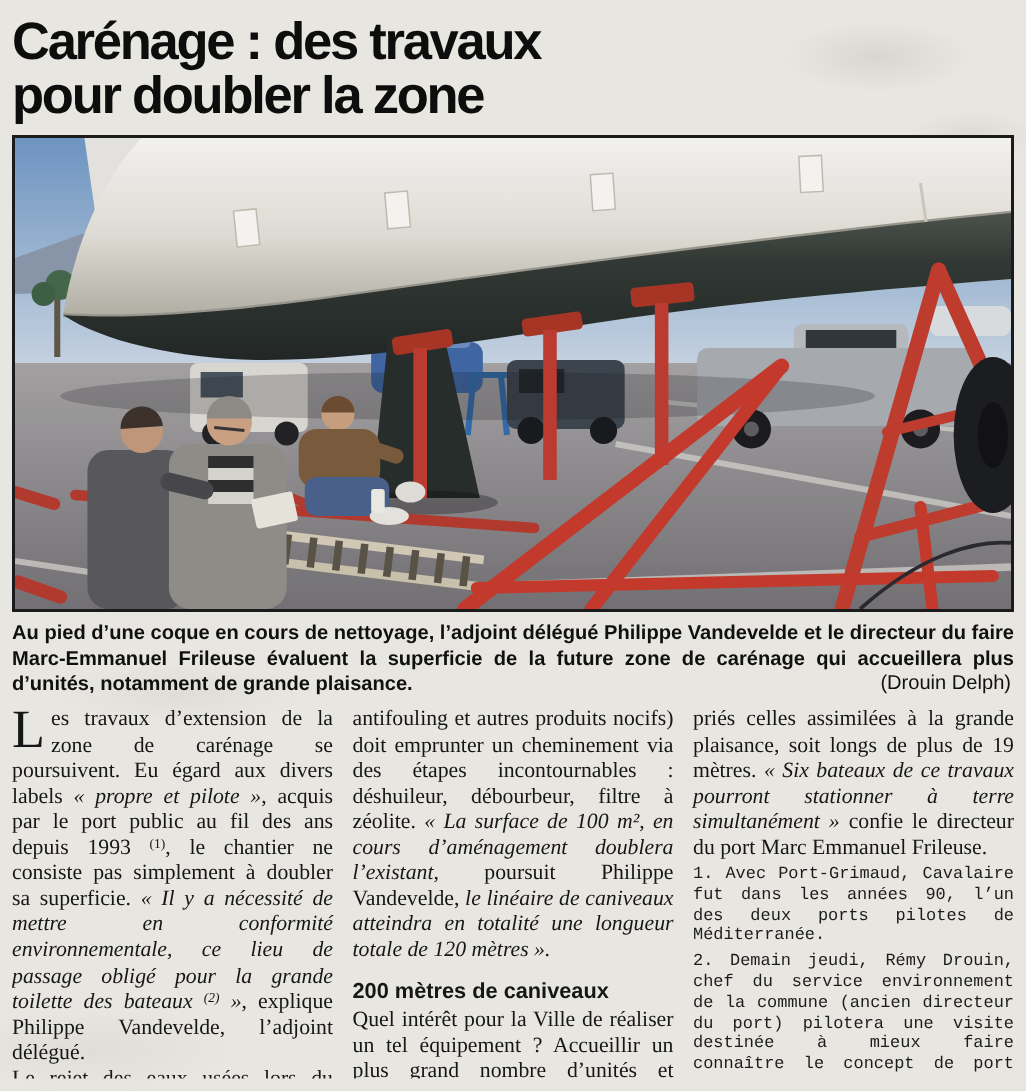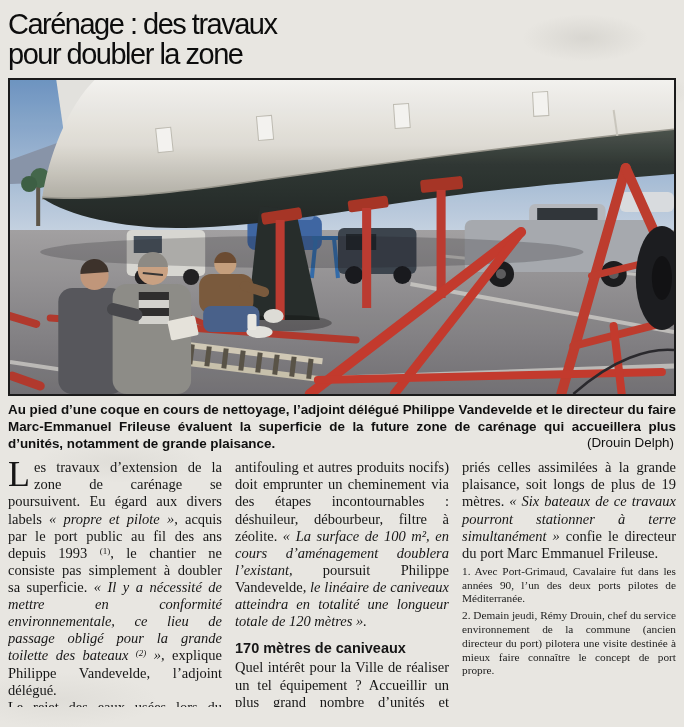--- a/index.html
+++ b/index.html
@@ -13,22 +13,22 @@
     width:684px;height:727px;padding:8px 8px 0 8px;
     background:
       radial-gradient(ellipse 90px 34px at 585px 38px, rgba(120,118,110,.14), transparent 70%),
       radial-gradient(ellipse 60px 26px at 648px 92px, rgba(120,118,110,.12), transparent 70%),
       radial-gradient(ellipse 120px 30px at 120px 462px, rgba(120,118,110,.08), transparent 70%),
       radial-gradient(ellipse 140px 40px at 60px 700px, rgba(120,118,110,.08), transparent 70%),
       #e8e6e1;
   }
   .headline{
     margin:2px 0 0 0;
-    font-family:"Liberation Sans",sans-serif;font-weight:normal;
-    font-size:29px;line-height:1.02;letter-spacing:-1.5px;color:#0d0d0d;
+    font-family:"Liberation Sans",sans-serif;font-weight:bold;
+    font-size:35px;line-height:1.02;letter-spacing:-1.5px;color:#0d0d0d;
   }
   .photo-frame{
     margin-top:9px;width:664px;height:314px;
     border:2px solid #1b1b1b;background:#8b8b8d;
     position:relative;overflow:hidden;
   }
   .photo-frame svg{display:block;width:100%;height:100%;}
   .caption{
     margin:5px 0 0 0;position:relative;
     font-family:"Liberation Sans",sans-serif;font-weight:bold;
@@ -43,21 +43,21 @@
   .col p{margin:0;}
   .dropcap{float:left;font-size:36px;line-height:28px;padding:1px 4px 0 0;}
   .it{font-style:italic;}
   .sup{font-size:9px;vertical-align:4px;letter-spacing:0;}
   .subhead{
     font-family:"Liberation Sans",sans-serif;font-weight:bold;
     font-size:14.5px;text-align:left;
     margin:10px 0 2px 0 !important;
   }
   .notes{
-    font-family:Liberation Serif, serif;
+    font-family:Liberation Mono, monospace;
     font-size:11.3px;line-height:1.22;text-align:justify;color:#1c1c1c;
     margin-top:3px !important;
   }
 </style>
 </head>
 <body>
 
 <div class="page">
 
   <h1 class="headline"><span>Carénage : des travaux</span><br><span>pour doubler la zone</span></h1>
@@ -236,21 +236,21 @@
 
   <div class="columns">
 
     <div class="col">
       <p><span class="dropcap">L</span><span>es travaux d’extension de la zone de carénage se poursuivent. Eu égard aux divers labels </span><span class="it">« propre et pilote »</span><span>, acquis par le port public au fil des ans depuis 1993 </span><span class="sup">(1)</span><span>, le chantier ne consiste pas simplement à doubler sa superficie. </span><span class="it">« Il y a nécessité de mettre en conformité environnementale, ce lieu de passage obligé pour la grande toilette des bateaux </span><span class="sup it">(2)</span><span class="it"> »</span><span>, explique Philippe Vandevelde, l’adjoint délégué.</span></p>
       <p>Le rejet des eaux usées lors du nettoyage des coques (émulsion d’huile, de particules de peinture</p>
     </div>
 
     <div class="col">
       <p><span>antifouling et autres produits nocifs) doit emprunter un cheminement via des étapes incontournables : déshuileur, débourbeur, filtre à zéolite. </span><span class="it">« La surface de 100 m², en cours d’aménagement doublera l’existant, </span><span>poursuit Philippe Vandevelde, </span><span class="it">le linéaire de caniveaux atteindra en totalité une longueur totale de 120 mètres ».</span></p>
-      <p class="subhead">170 mètres de caniveaux</p>
+      <p class="subhead">200 mètres de caniveaux</p>
       <p>Quel intérêt pour la Ville de réaliser un tel équipement ? Accueillir un plus grand nombre d’unités et pouvoir installer sur les bers appro-</p>
     </div>
 
     <div class="col">
       <p><span>priés celles assimilées à la grande plaisance, soit longs de plus de 19 mètres. </span><span class="it">« Six bateaux de ce travaux pourront stationner à terre simultanément »</span><span> confie le directeur du port Marc Emmanuel Frileuse.</span></p>
       <p class="notes">1. Avec Port-Grimaud, Cavalaire fut dans les années 90, l’un des deux ports pilotes de Méditerranée.</p>
       <p class="notes">2. Demain jeudi, Rémy Drouin, chef du service environnement de la commune (ancien directeur du port) pilotera une visite destinée à mieux faire connaître le concept de port propre.</p>
     </div>
 
   </div>

